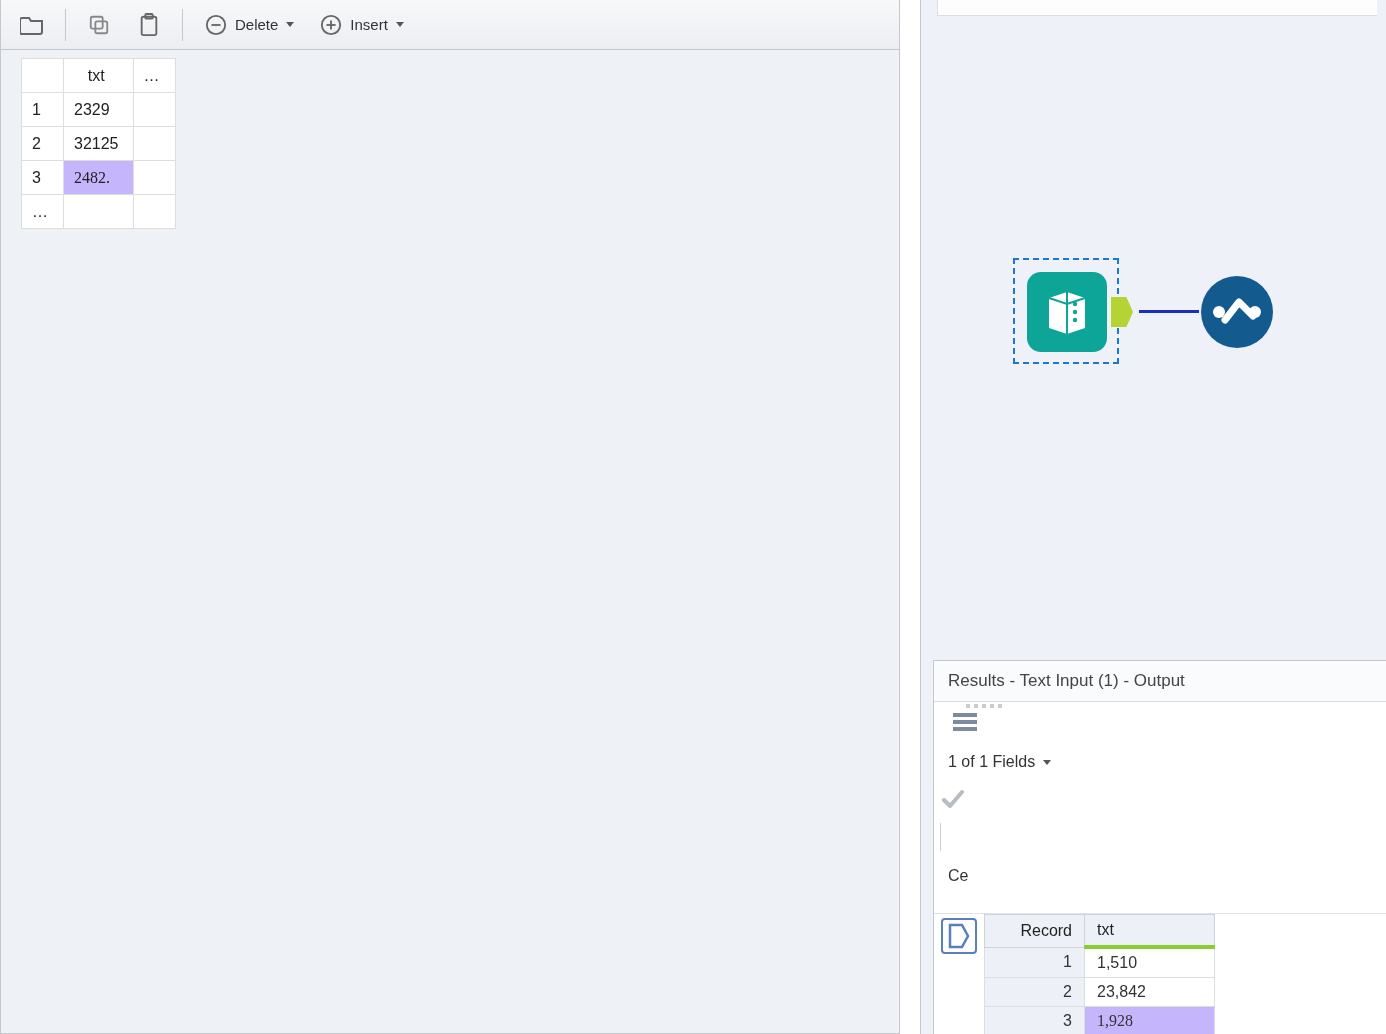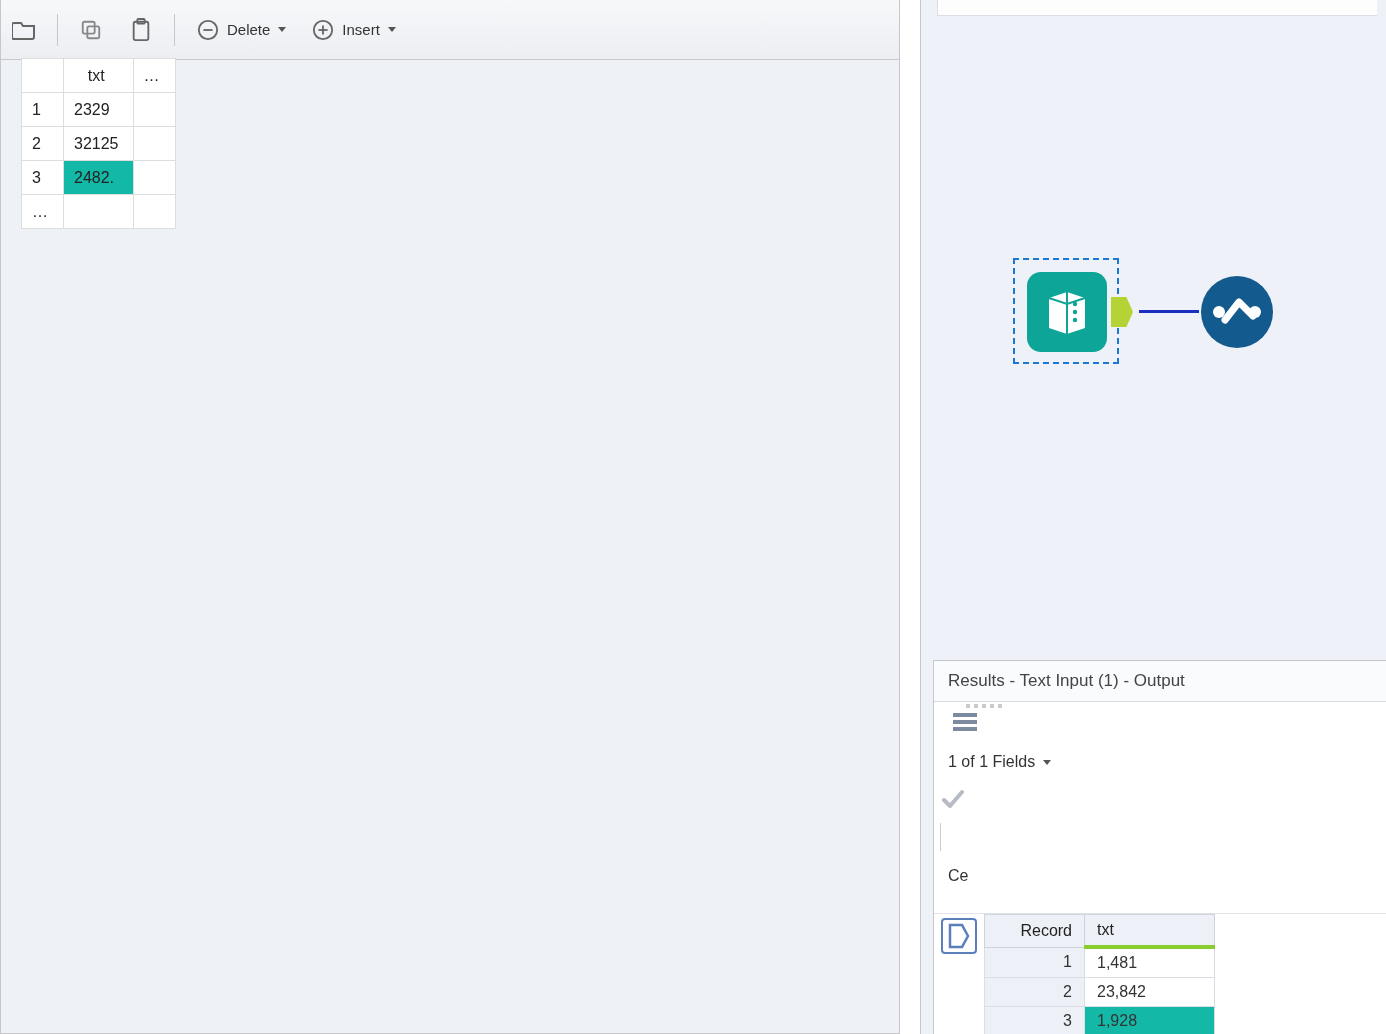--- a/index.html
+++ b/index.html
@@ -18,27 +18,27 @@
   
   .left-pane {
     position: absolute;
     left: 0; top: 0;
     width: 900px; height: 1034px;
     border: 1px solid #c5c7cb;
     border-top: none;
     background: #eef1f6;
   }
   .toolbar {
-    height: 60px;
+    height: 50px;
     background: linear-gradient(#f7f8fa, #eceef2);
     border-bottom: 1px solid #c5c7cb;
     display: flex;
     align-items: center;
     gap: 8px;
-    padding: 0 2px;
+    padding: 0 10px;
   }
   .tb-sep {
     width: 1px; height: 32px; background: #c5c7cb;
     margin: 0 4px;
   }
   .tb-btn {
     display: flex; align-items: center; gap: 6px;
     padding: 6px 8px;
     color: #333;
     cursor: pointer;
@@ -70,21 +70,22 @@
     font-size: 16px;
     color: #222;
     min-width: 40px;
     height: 34px;
   }
   .input-table th {
     font-weight: normal;
     background: #fff;
   }
   .hl-yellow {
-    background: #14b8a6;
+    background: #c4b5fd;
+    font-family: Liberation Serif, serif;
   }
   .ellipsis-cell {
     text-align: center;
     color: #666;
     font-size: 13px;
     letter-spacing: 1px;
   }
 
   
   .canvas-pane {
@@ -402,21 +403,21 @@
       </div>
 
       <table class="results-table">
         <tbody>
             <tr>
           <th class="rownum">Record</th>
           <th class="green-underline wide-col">txt</th>
         </tr>
         <tr>
           <td class="rownum">1</td>
-          <td>1,481</td>
+          <td>1,510</td>
         </tr>
         <tr>
           <td class="rownum">2</td>
           <td>23,842</td>
         </tr>
         <tr>
           <td class="rownum">3</td>
           <td class="hl-yellow">1,928</td>
         </tr>
       </tbody>

